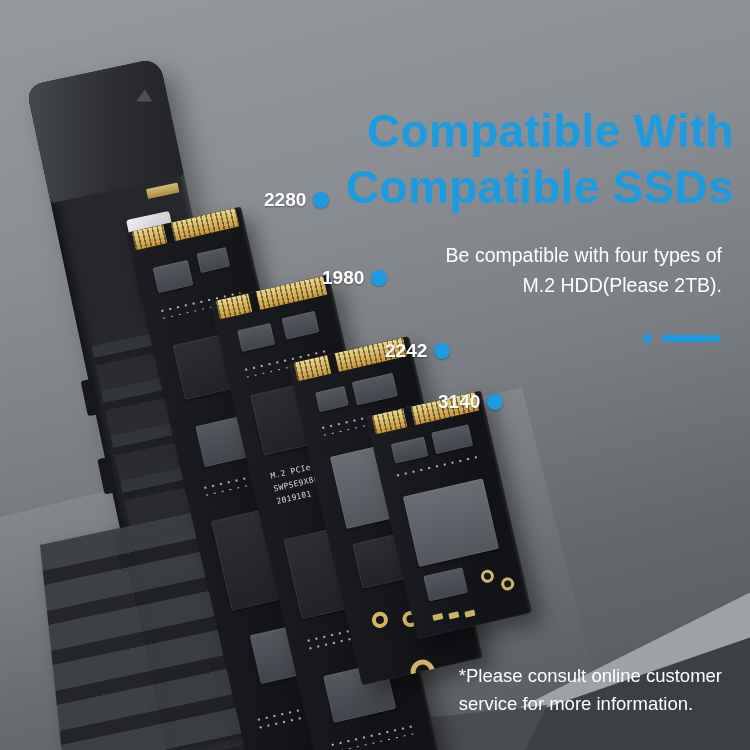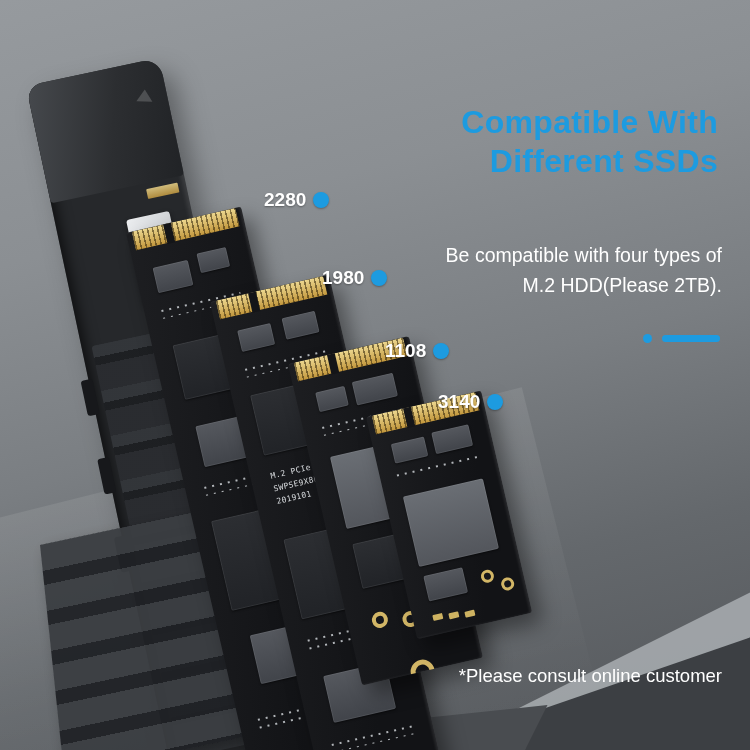--- a/index.html
+++ b/index.html
@@ -68,22 +68,22 @@
     font-family:"DejaVu Sans Mono", monospace; letter-spacing:.3px; }
   .pcbtext span { display:block; }
 
   
   .badge { position:absolute; display:flex; align-items:center; gap:7px;
     color:#fff; font-weight:bold; font-size:19px; text-shadow:0 1px 2px rgba(0,0,0,.35); }
   .badge .bdot { width:16px; height:16px; border-radius:50%;
     background:var(--accent-blue,#1d9be0); box-shadow:0 1px 2px rgba(0,0,0,.3); }
 
   
-  .headline { position:absolute; top:103px; right:32px; text-align:right;
-    color:var(--accent-blue,#1d9be0); font-weight:bold; font-size:32px; line-height:1.22;
+  .headline { position:absolute; top:103px; right:16px; text-align:right;
+    color:var(--accent-blue,#1d9be0); font-weight:bold; font-size:46px; line-height:1.22;
     letter-spacing:.3px; }
   .headline span { display:block; }
   .description { position:absolute; top:240px; right:28px; text-align:right;
     color:#fff; font-size:19.5px; line-height:1.55; }
   .description span { display:block; }
   .divider { position:absolute; top:334px; right:30px; display:flex; align-items:center; gap:10px; }
   .divider .dot { width:9px; height:9px; border-radius:50%; background:var(--accent-blue,#1d9be0); }
   .divider .bar { width:58px; height:7px; border-radius:4px; background:var(--accent-blue,#1d9be0); }
   .footnote { position:absolute; top:662px; right:28px; 
     color:#fff; font-size:18.5px; line-height:1.5; }
@@ -177,37 +177,38 @@
 
   <div class="badge" style="left:264px; top:189px;">
     <span>2280</span>
     <span class="bdot"></span>
   </div>
   <div class="badge" style="left:322px; top:267px;">
     <span>1980</span>
     <span class="bdot"></span>
   </div>
   <div class="badge" style="left:385px; top:340px;">
-    <span>1108</span>
+    <span>2242</span>
     <span class="bdot"></span>
   </div>
   <div class="badge" style="left:438px; top:391px;">
     <span>3140</span>
     <span class="bdot"></span>
   </div>
 
   <div class="headline">
     <span>Compatible With</span>
-    <span>Different SSDs</span>
+    <span>Compatible SSDs</span>
   </div>
   <div class="description">
     <span>Be compatible with four types of</span>
     <span>M.2 HDD(Please 2TB).</span>
   </div>
   <div class="divider">
     <span class="dot"></span>
     <span class="bar"></span>
   </div>
   <div class="footnote">
     <span>*Please consult online customer</span>
+    <span>service for more information.</span>
   </div>
 
 </div>
 
 </body></html>

